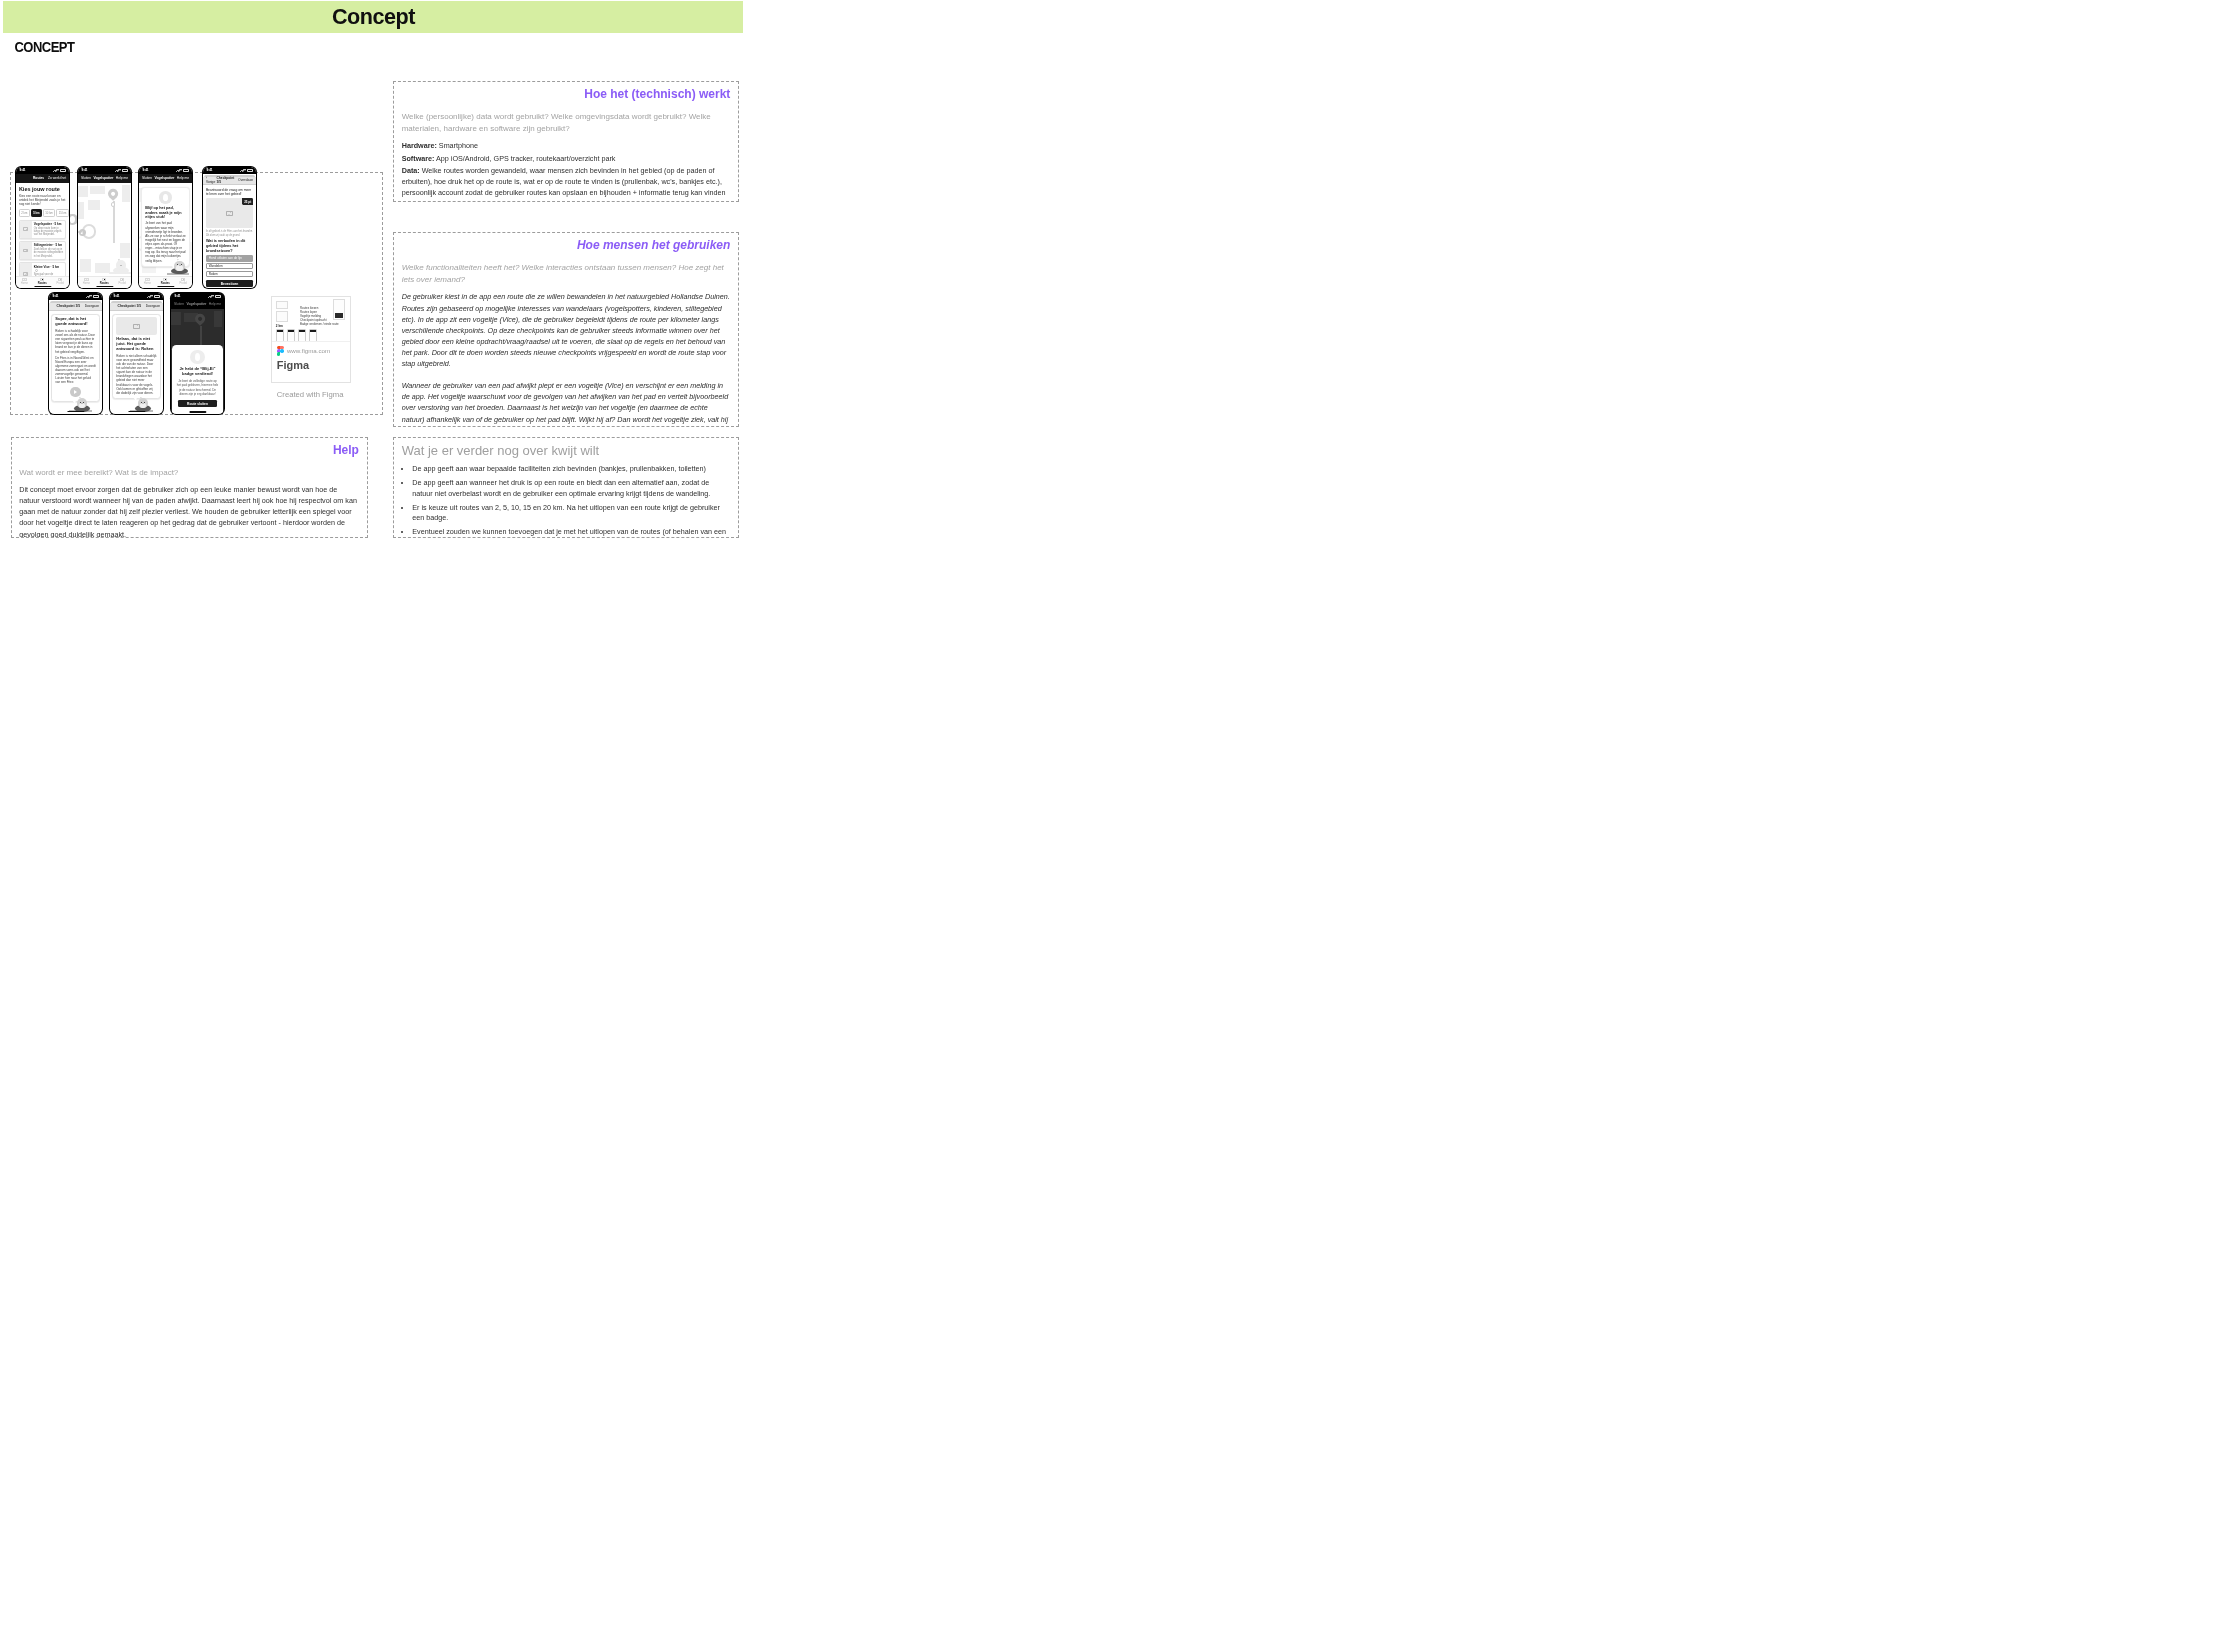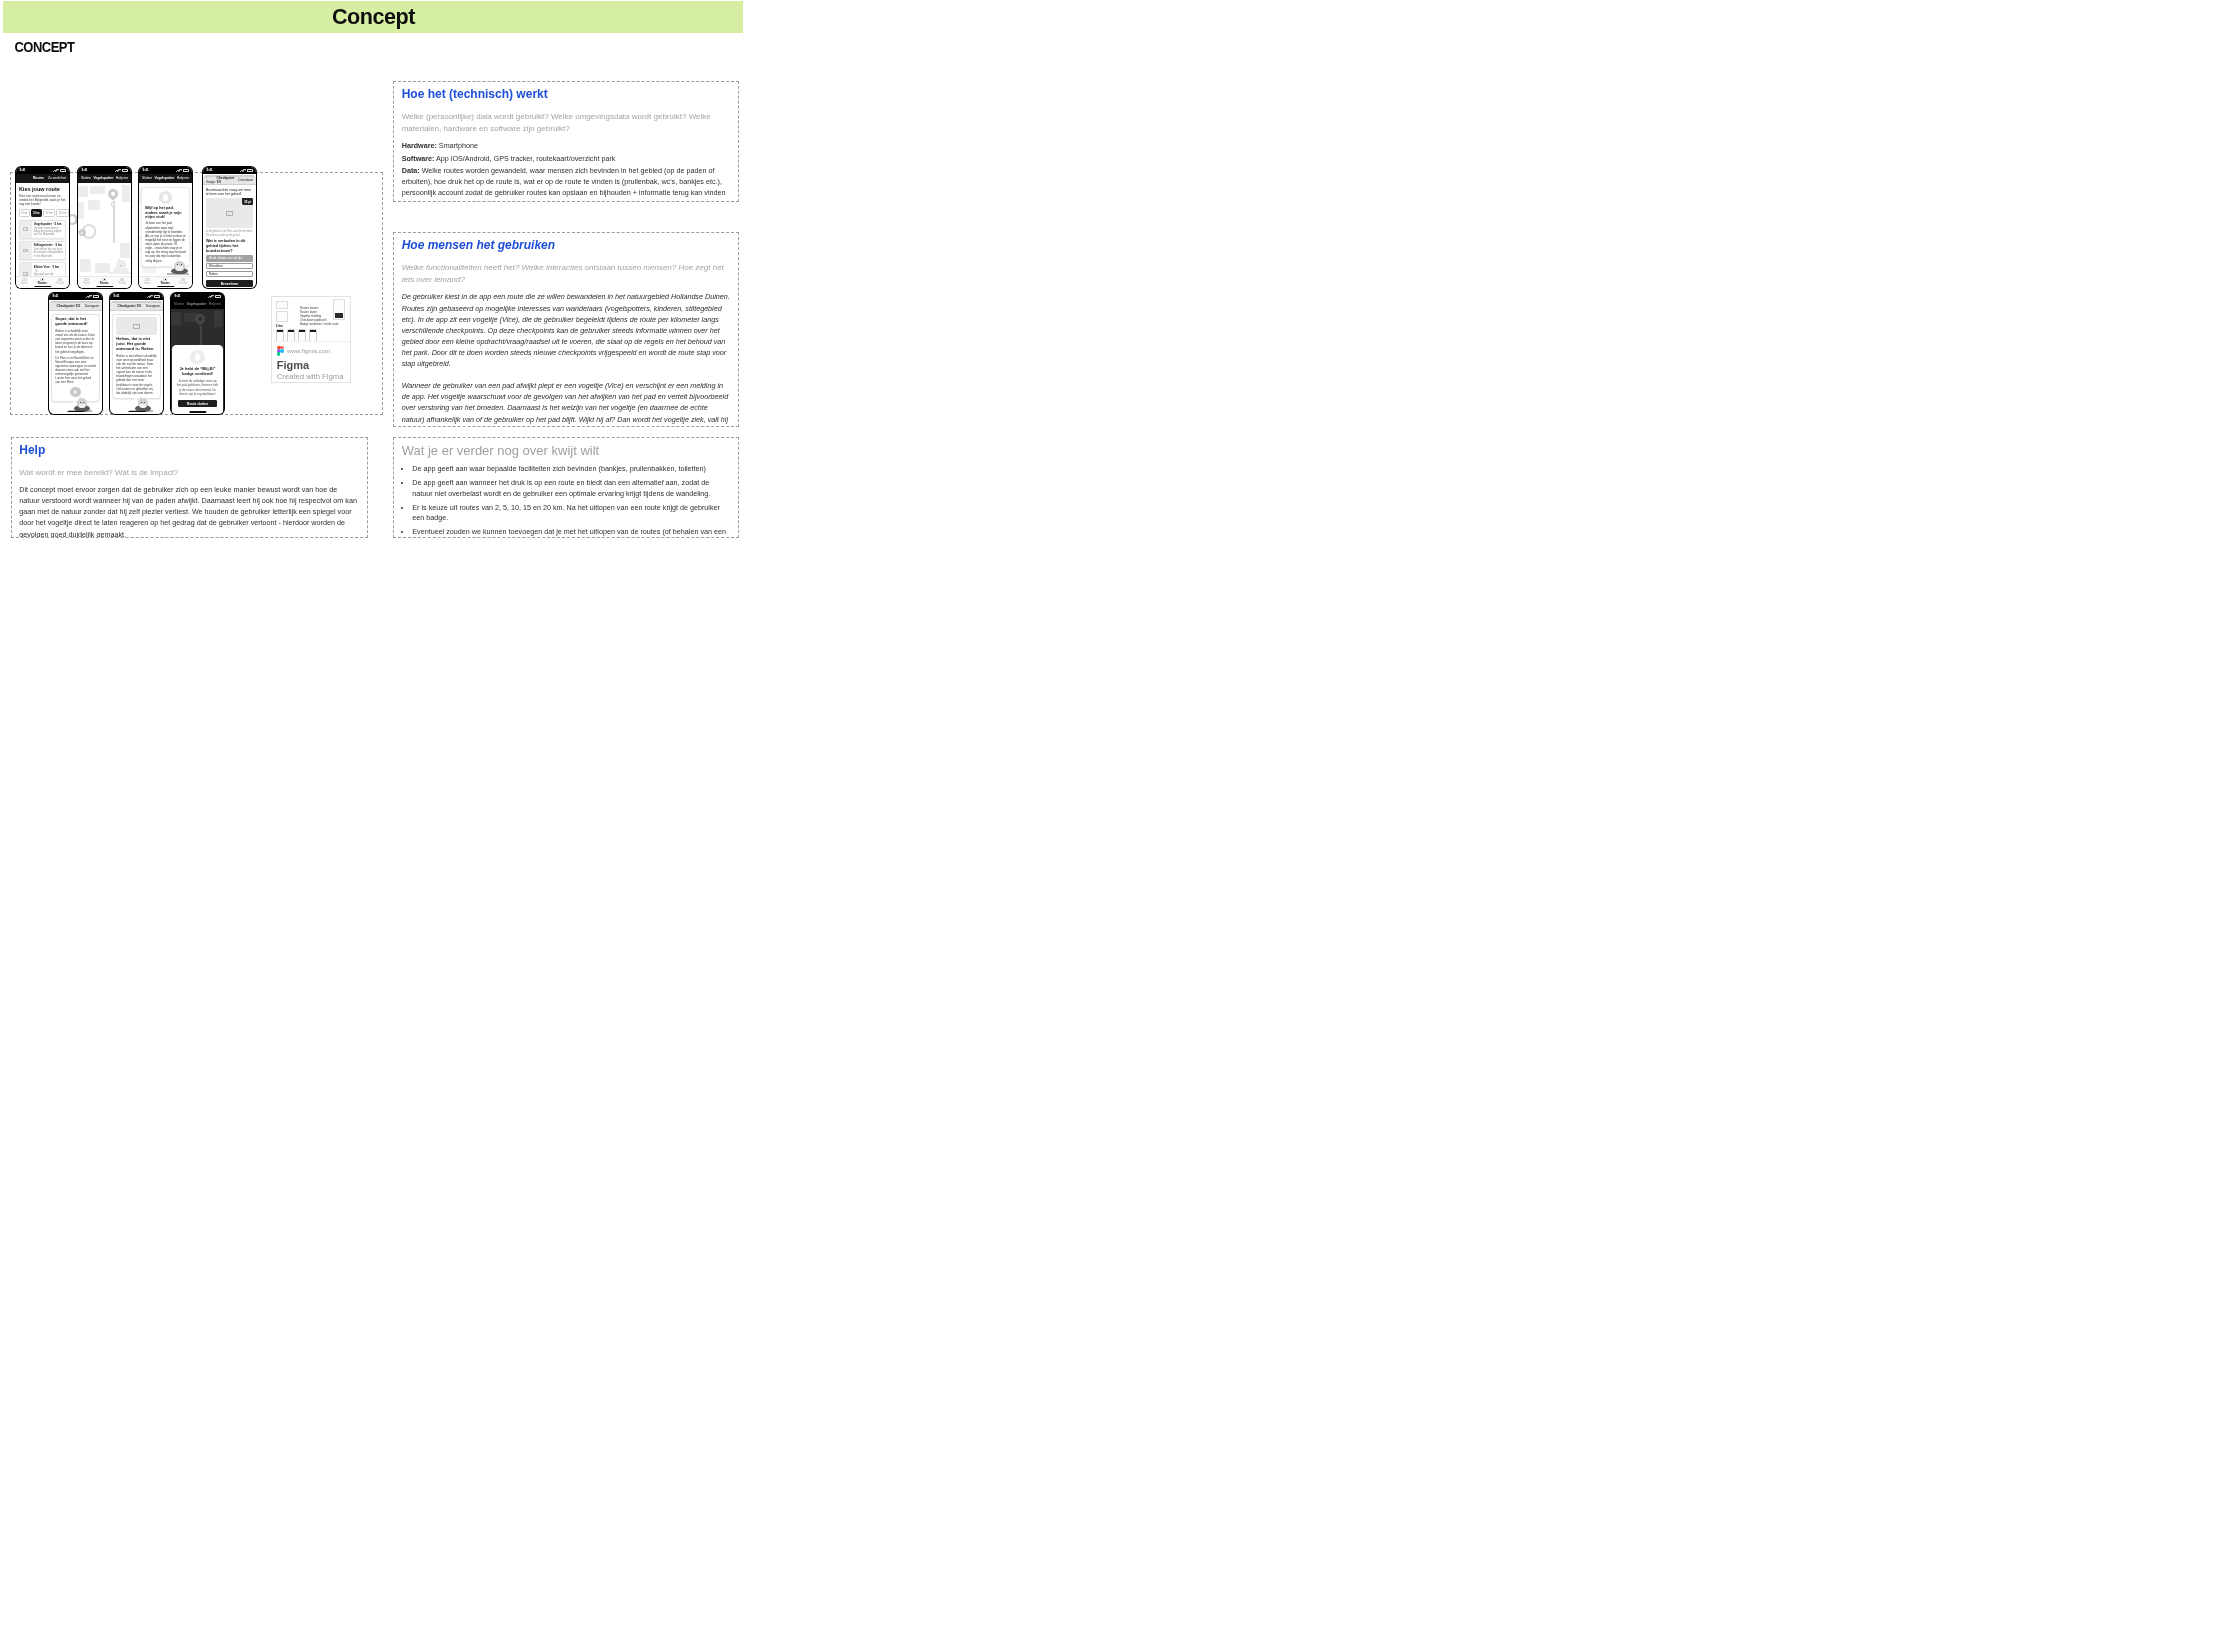--- a/index.html
+++ b/index.html
@@ -19,21 +19,21 @@
   .titel-label { font-size:10px; font-weight:600; color:#222; }
   .titel-name { font-size:16.3px; font-weight:800; margin-top:2.9px; color:#0e0e0e; }
   .titel-tagline { font-size:8.2px; font-weight:700; margin-top:7.7px; color:#222; }
 
   .tech-box  { left:393px; top:81px; width:346px; height:121px; padding:4.8px 7.7px; }
   .usage-box { left:393px; top:232px; width:346px; height:195px; padding:4.8px 7.7px;font-style:italic; }
   .extra-box { left:393px; top:437px; width:346px; height:101px; padding:4.8px 7.7px; }
   .doel-box  { left:10.6px;  top:437px; width:357px; height:101px; padding:4.8px 7.7px; }
   .phones-box{ left:9.6px;  top:172px; width:373px; height:243px; background:transparent; }
 
-  .box h2 { font-size:12px; font-weight:700; color:#1d4ed8; }
+  .box h2 { font-size:12px; font-weight:700; color:#8b5cf6;text-align:right; }
   .box .sub { font-size:8px; color:#a3a3a3; line-height:1.55; margin-top:10px; }
   .box .body { font-size:7.2px; color:#2e2e2e; line-height:1.55; margin-top:4.8px; }
   .tech-box .body div { margin-bottom:1px; }
   .usage-box .body p + p { margin-top:10.6px; }
   .extra-title { font-size:13px; color:#9f9f9f; font-weight:400; }
   .extra-box ul { margin:6.7px 0 0 10.6px; }
   .extra-box li { font-size:7.2px; color:#2e2e2e; line-height:1.5; margin-bottom:2.9px; }
 
   .bg-fragment { position:absolute; left:66px; top:206px; font-size:21px; font-weight:700; color:#c9c9c9; z-index:1; }
 
@@ -173,21 +173,21 @@
   .figrow { display:flex; align-items:center; gap:3.4px; }
   .figlogo { position:relative; width:6.7px; height:10px; }
   .figlogo i { position:absolute; width:3.4px; height:3.4px; }
   .fl1 { left:0; top:0; background:#f24e1e; border-radius:1.7px 0 0 1.7px; }
   .fl2 { left:3.4px; top:0; background:#ff7262; border-radius:0 1.7px 1.7px 0; }
   .fl3 { left:0; top:3.4px; background:#a259ff; border-radius:1.7px 0 0 1.7px; }
   .fl4 { left:3.4px; top:3.4px; background:#1abcfe; border-radius:50%; }
   .fl5 { left:0; top:6.7px; background:#0acf83; border-radius:1.7px 0 1.7px 1.7px; }
   .figurl { font-size:6.2px; color:#9a9a9a; }
   .figname { font-size:11px; font-weight:800; color:#4d4d4d; margin-top:2.9px; }
-  .figsub { font-size:7.7px; color:#9a9a9a; margin-top:1px; }
+  .figsub { font-size:7.7px; color:#9a9a9a; margin-top:19px; }
 </style>
 </head>
 <body>
 
 <div id="board">
 
   <header class="banner">
     <h1>Concept</h1>
   </header>
   <div class="logo">CONCEPT</div>

